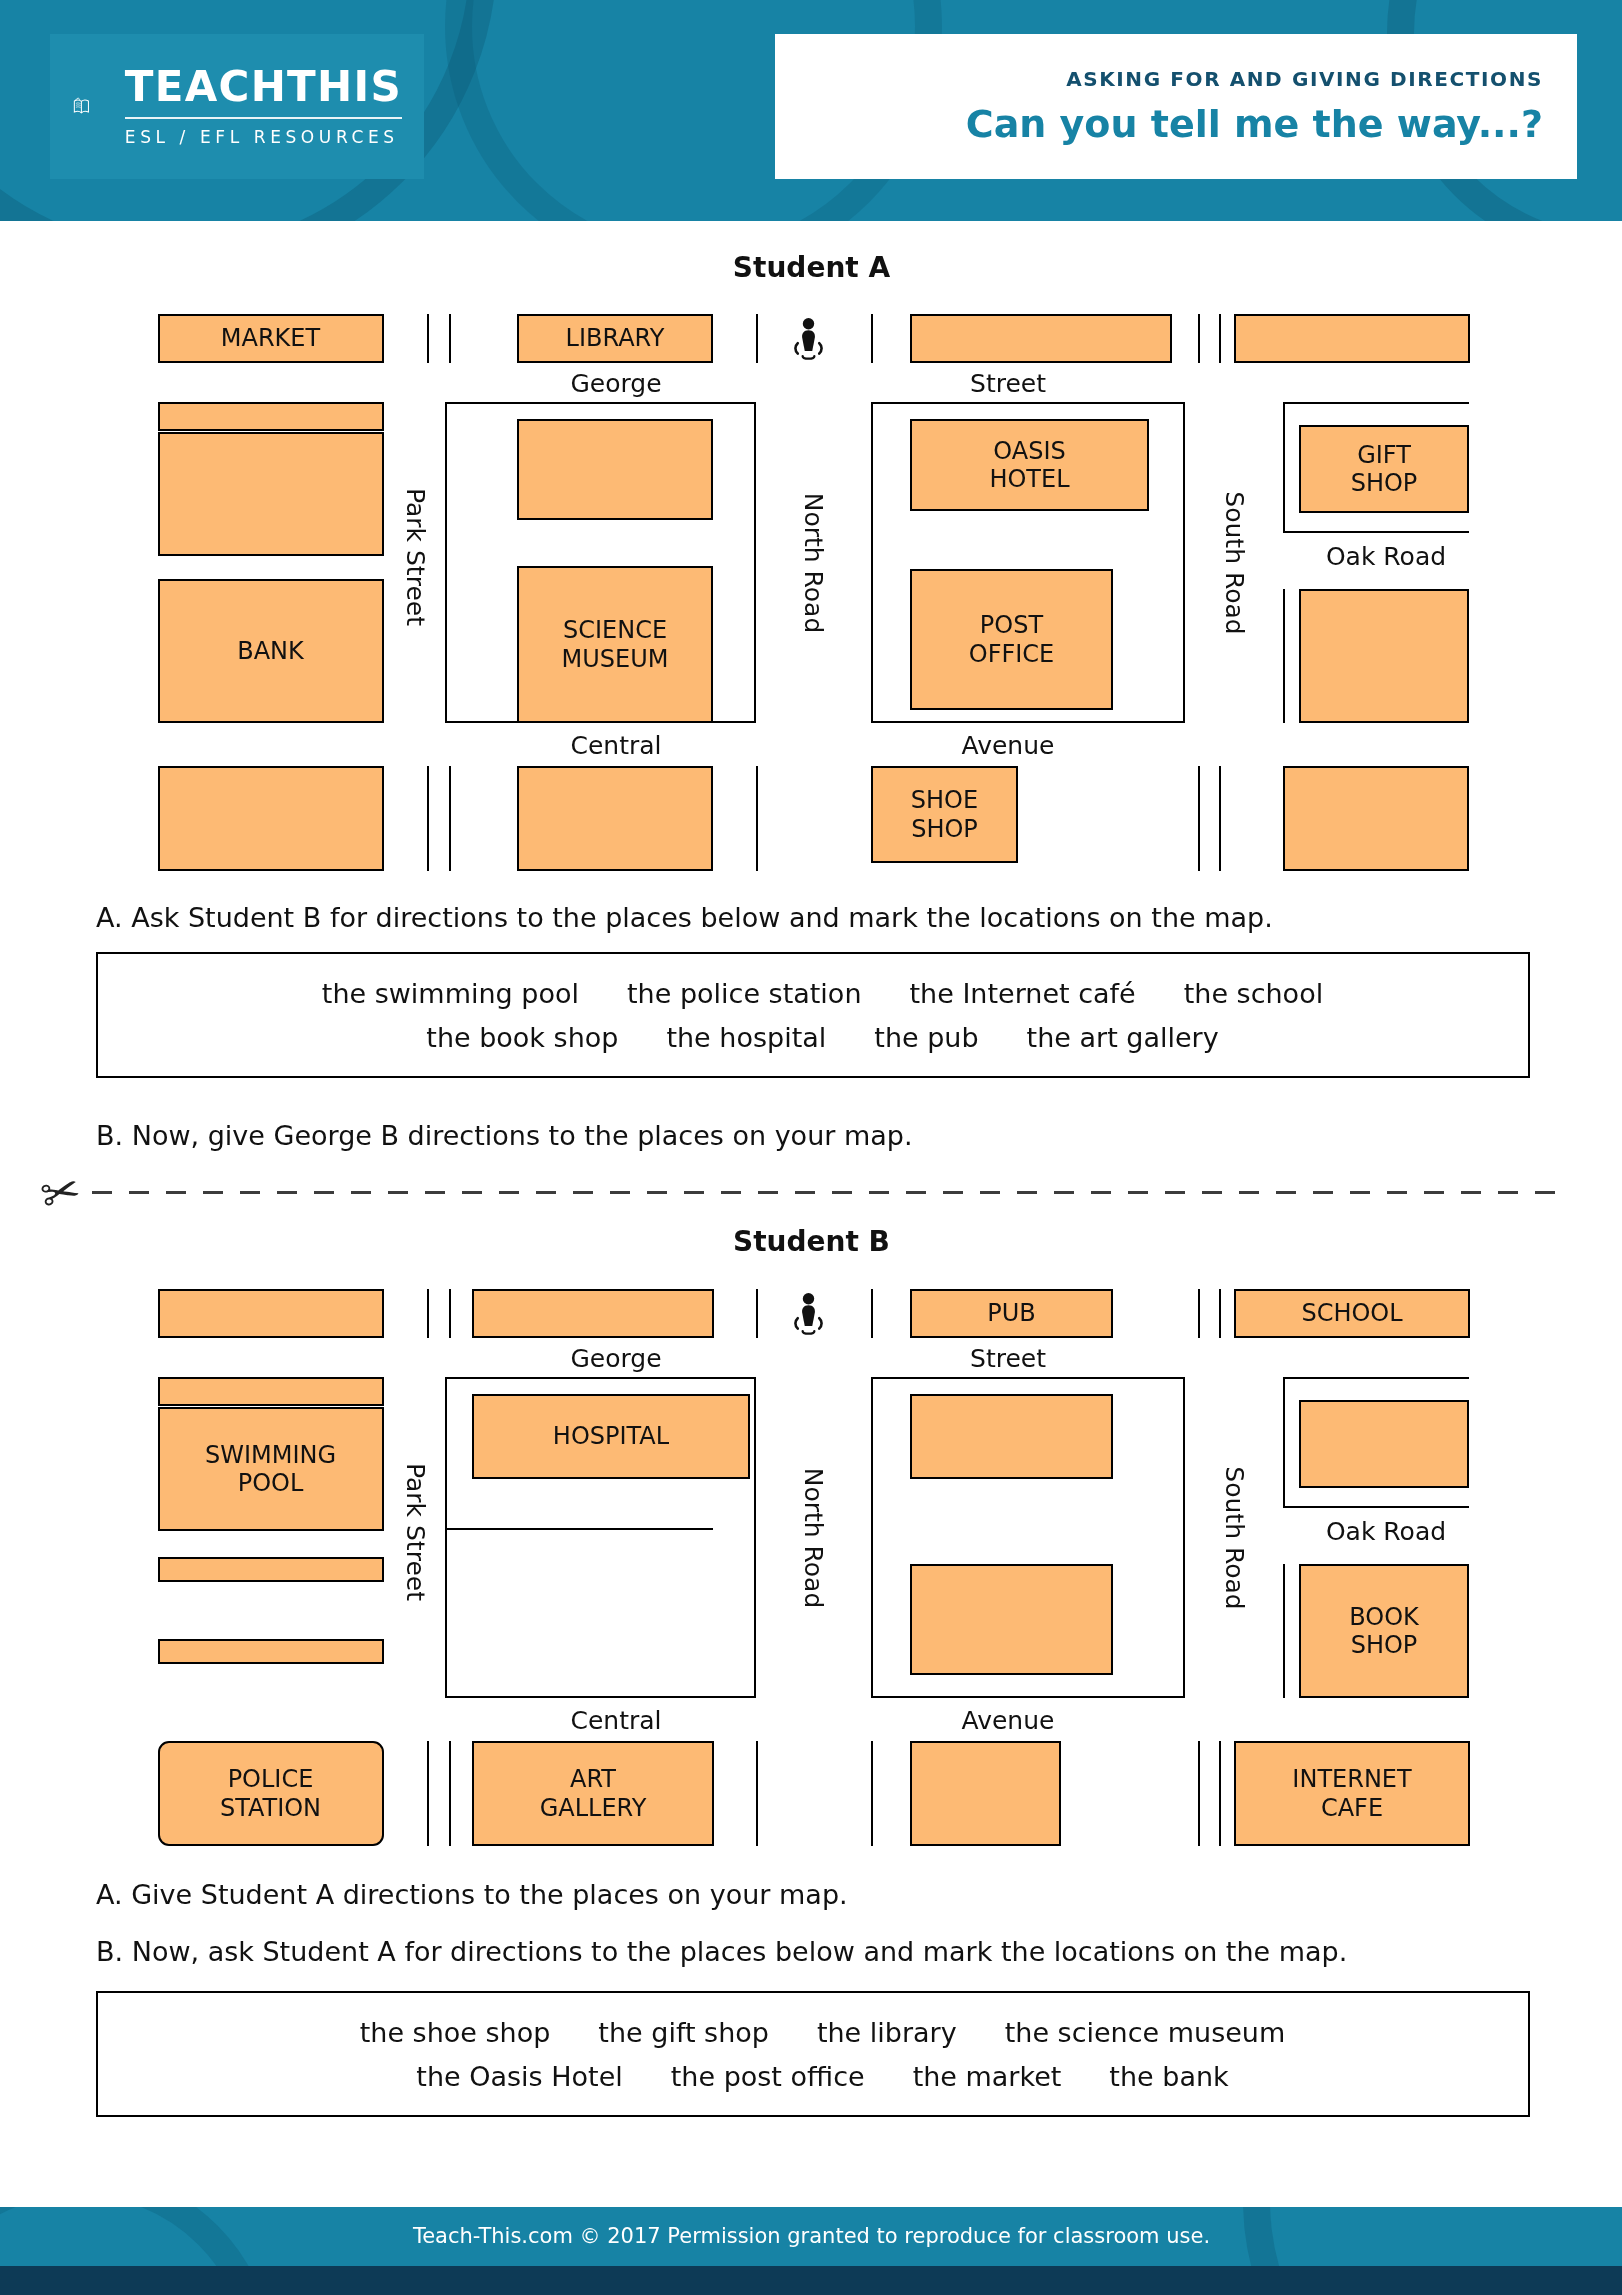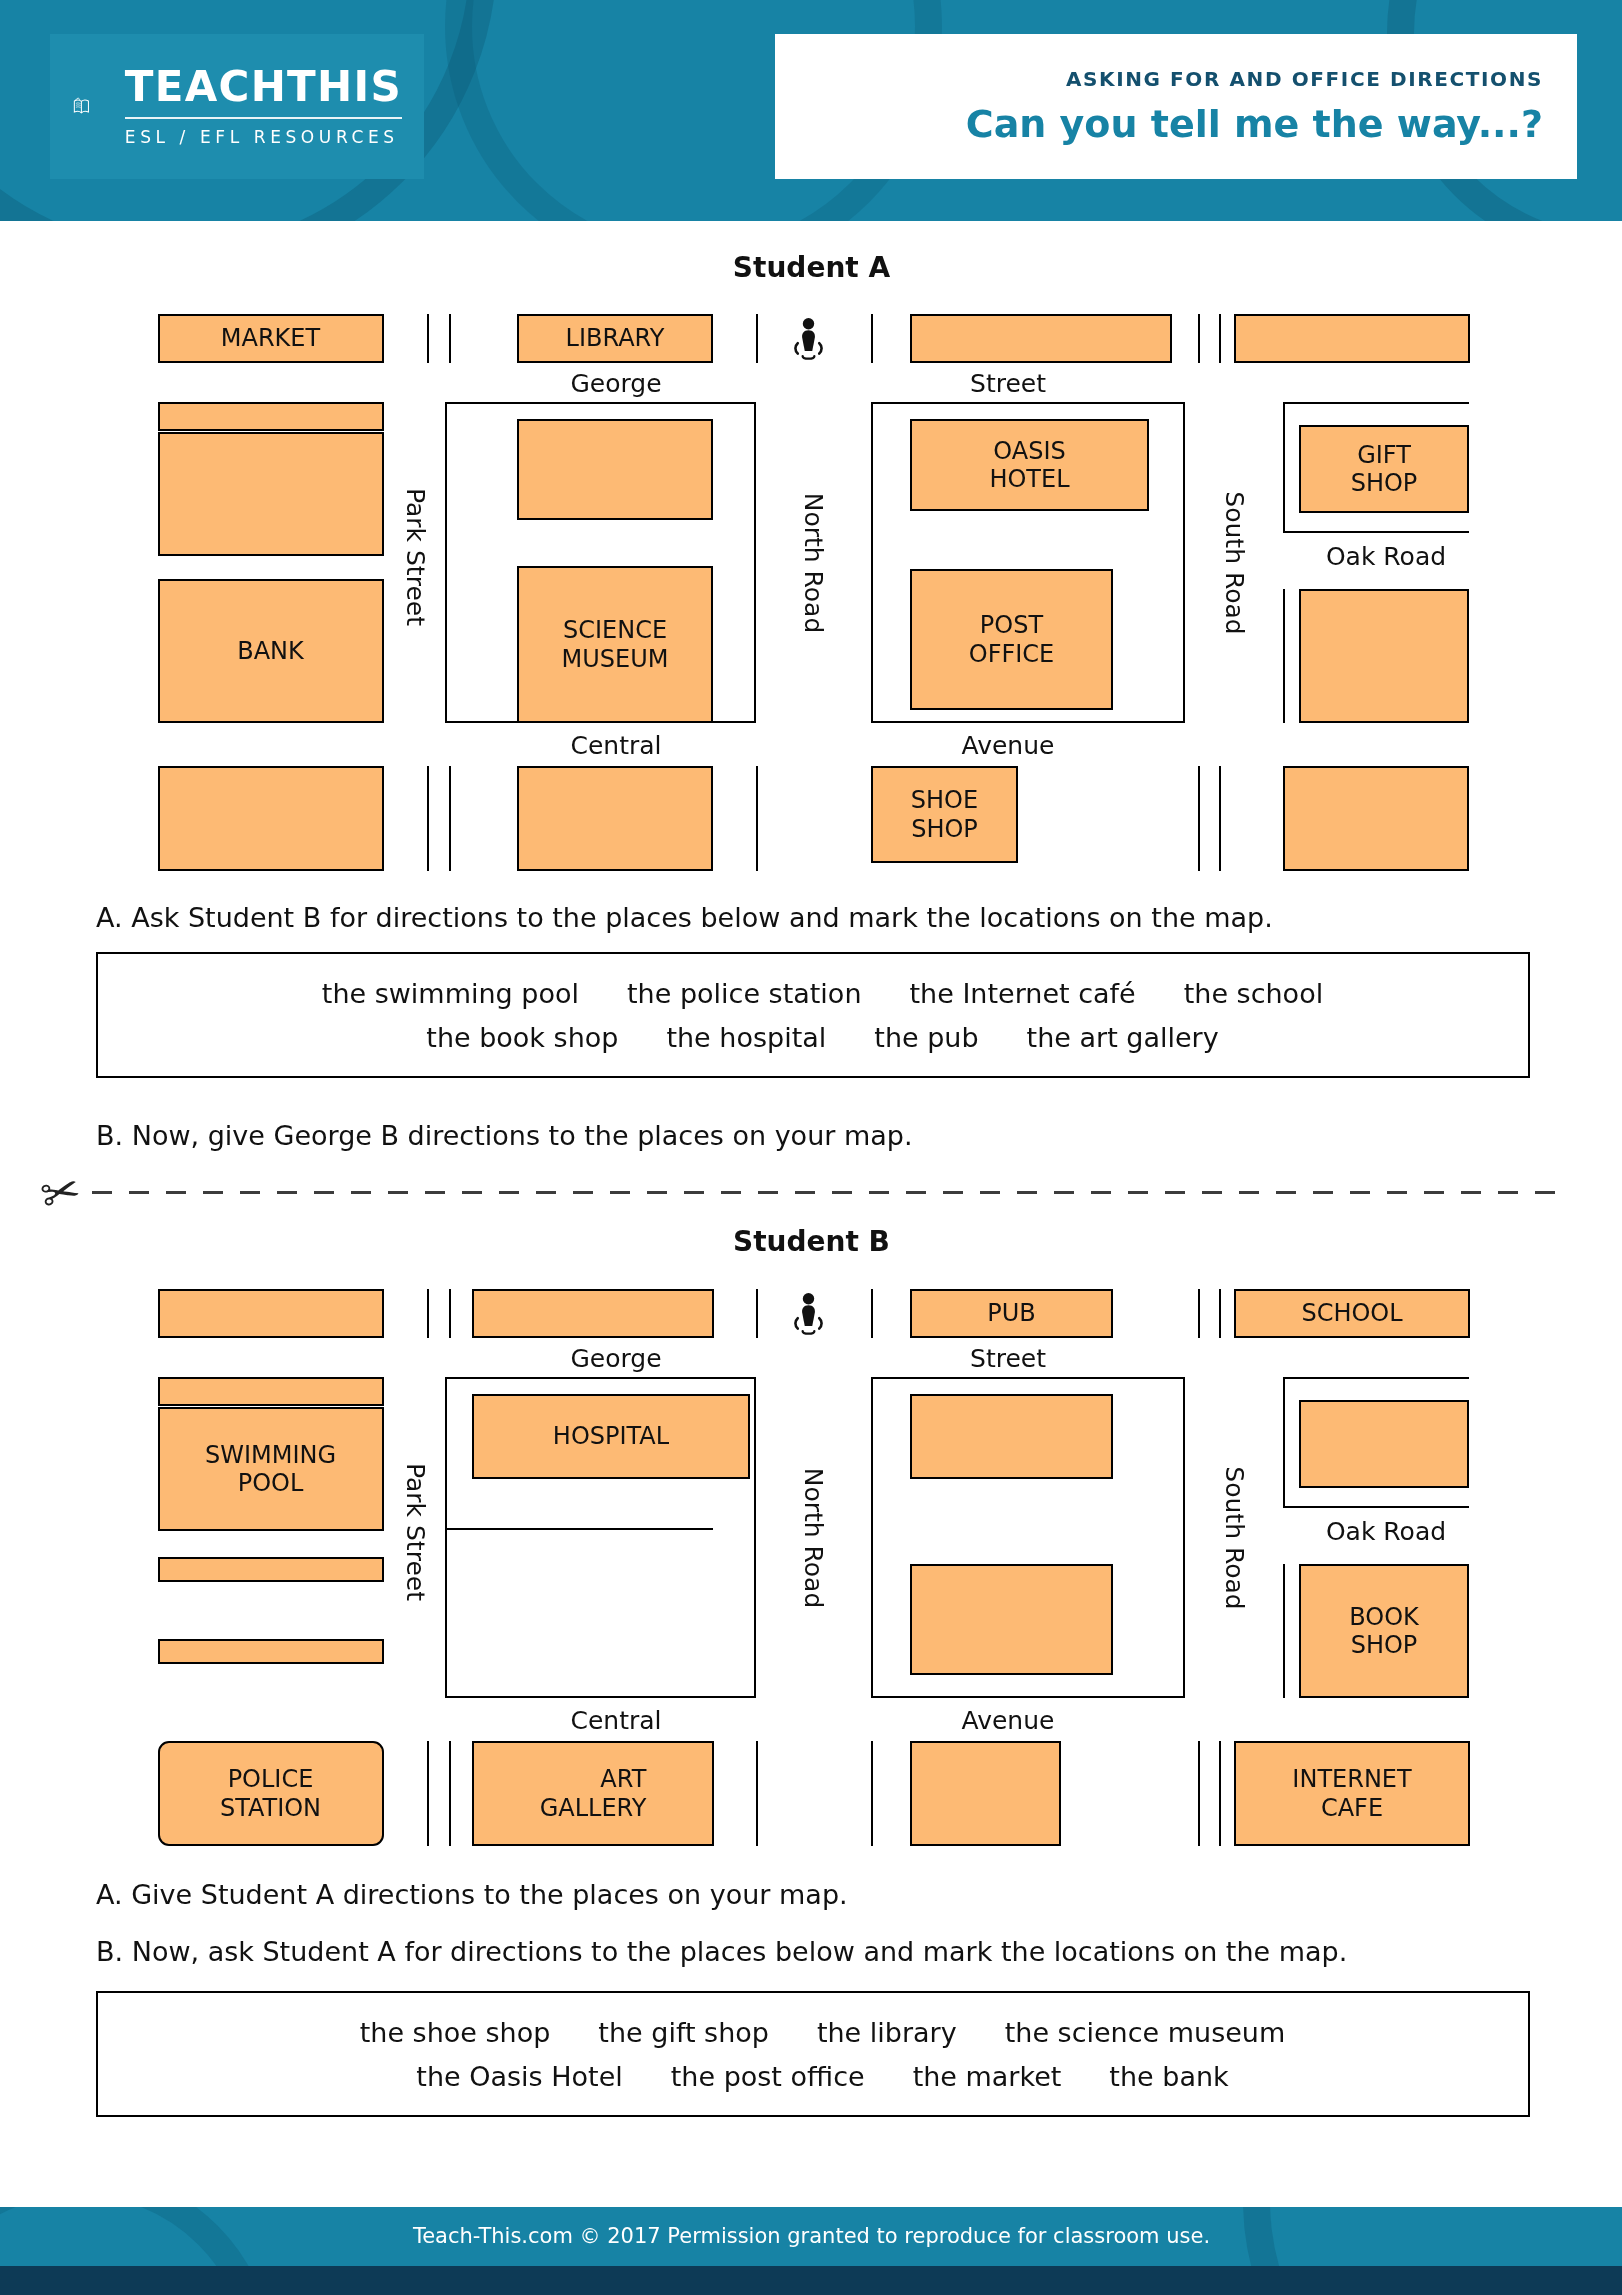--- a/index.html
+++ b/index.html
@@ -77,21 +77,21 @@
         <path d="M10 16 C15 14 19 15 22 17 M10 21 C15 19 19 20 22 22 M10 26 C15 24 19 25 22 27" stroke="#ffffff" stroke-width="1.7" fill="none"></path>
         <path d="M8 8 L16 2 L20 7" stroke="#ffffff" stroke-width="2" fill="none"></path>
       </svg>
       <div class="logo-text">
         <div class="logo-title">TEACHTHIS</div>
         <div class="logo-sub">ESL / EFL RESOURCES</div>
       </div>
     </div>
 
     <div class="title-card">
-      <div class="kicker">ASKING FOR AND OFFICE DIRECTIONS</div>
+      <div class="kicker">ASKING FOR AND GIVING DIRECTIONS</div>
       <div class="sheet-title">Can you tell me the way...?</div>
     </div>
   </div>
 
   <div class="sec-title" style="top:251px;">Student A</div>
 
   <div class="map" style="top:314px;">
 
     <div class="bx" style="left:6.5px; top:0; width:226px; height:49px;">MARKET</div>
     <div class="vline" style="left:276px; top:0; height:49px;"></div>
@@ -241,21 +241,21 @@
     <div class="bx" style="left:1148px; top:275px; width:170px; height:134px;">BOOK
 SHOP</div>
 
     <div class="lbl" style="left:465px; top:431px;">Central</div>
     <div class="lbl" style="left:857px; top:431px;">Avenue</div>
 
     <div class="bx" style="left:6.5px; top:452px; width:226px; height:105px;border-radius:11px;">POLICE
 STATION</div>
     <div class="vline" style="left:276px; top:452px; height:105px;"></div>
     <div class="vline" style="left:298px; top:452px; height:105px;"></div>
-    <div class="bx" style="left:321px; top:452px; width:242px; height:105px;text-align:right;">ART
+    <div class="bx" style="left:321px; top:452px; width:242px; height:105px;">ART
 GALLERY</div>
     <div class="vline" style="left:605px; top:452px; height:105px;"></div>
     <div class="vline" style="left:720px; top:452px; height:105px;"></div>
     <div class="bx" style="left:759px; top:452px; width:151px; height:105px;"></div>
     <div class="vline" style="left:1047px; top:452px; height:105px;"></div>
     <div class="vline" style="left:1068px; top:452px; height:105px;"></div>
     <div class="bx" style="left:1083px; top:452px; width:236px; height:105px;">INTERNET
 CAFE</div>
   </div>
 

